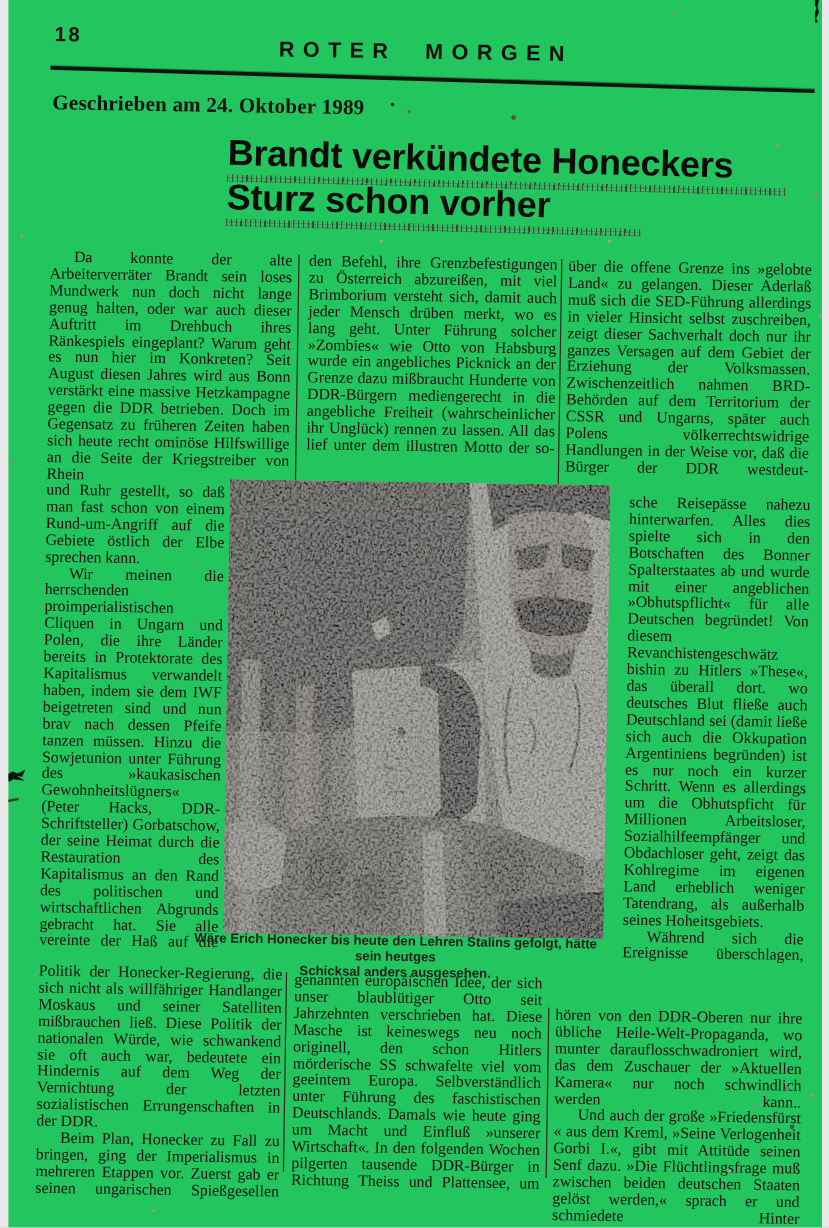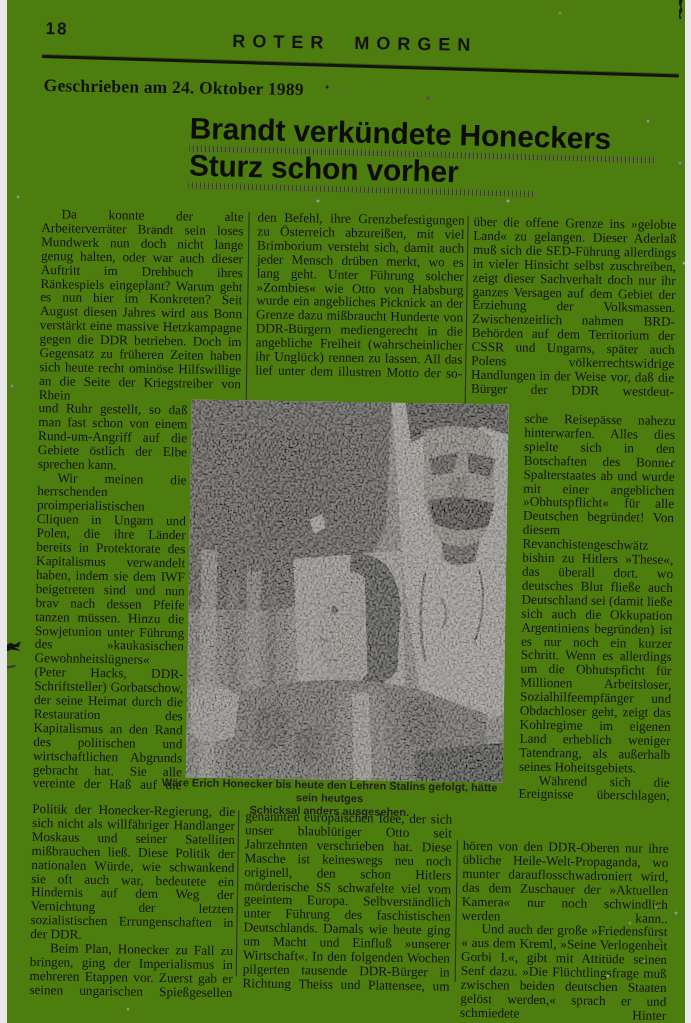--- a/index.html
+++ b/index.html
@@ -1,18 +1,18 @@
 <!DOCTYPE html>
 <html lang="de"><head>
 <meta charset="utf-8">
 <style>
   html,body{margin:0;padding:0;background:#e9e9e9;}
   .sheet{
     position:relative;width:678px;height:1023px;margin:0 auto;
-    background:#4d7c0f;overflow:hidden;
+    background:#22c55e;overflow:hidden;
     font-family:"Liberation Serif", serif;color:#141210;
   }
   .skew{position:absolute;left:0;top:0;width:691px;height:1023px;transform:rotate(0.9deg);transform-origin:50% 50%;}
 
   
   .pageno{position:absolute;left:31px;top:24px;font-family:"Liberation Sans",sans-serif;
     font-weight:bold;font-size:17px;letter-spacing:2px;}
   .masthead{position:absolute;left:0;right:10px;top:33px;text-align:center;
     font-family:"Liberation Sans",sans-serif;font-weight:bold;font-size:18px;letter-spacing:7px;
     word-spacing:12px;}

